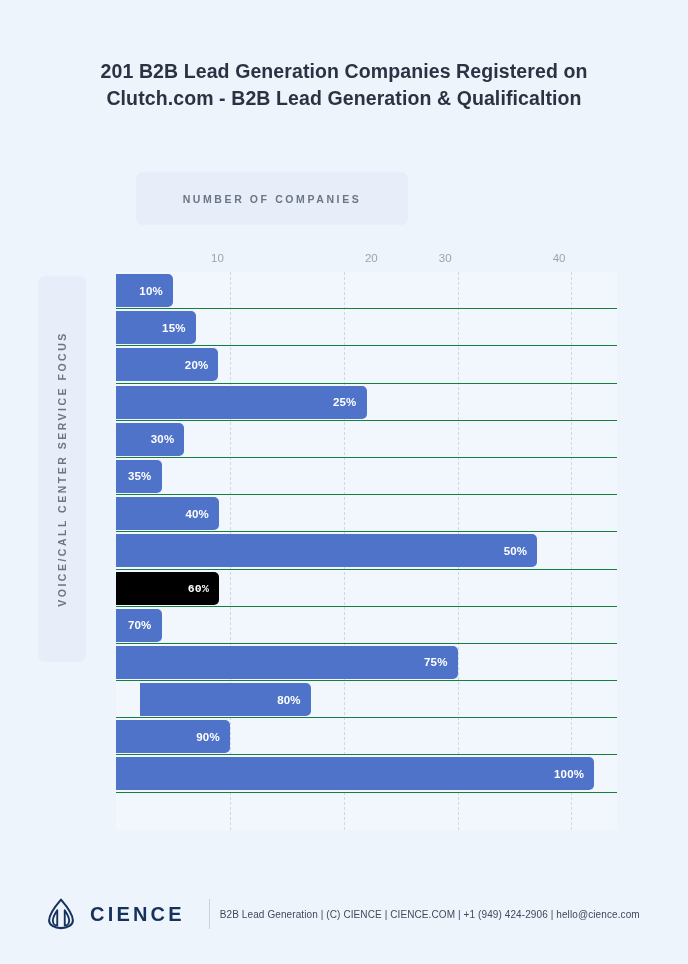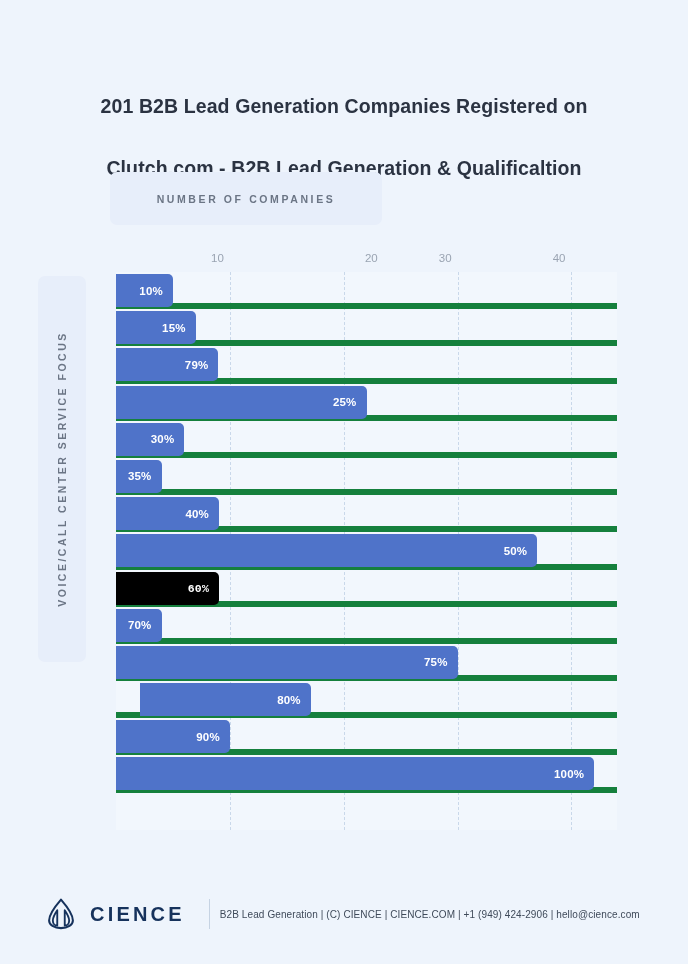--- a/index.html
+++ b/index.html
@@ -13,25 +13,25 @@
   }
 
   
   .title{
     position:absolute;left:0;top:58px;width:688px;
     text-align:center;
     font-size:19.5px;line-height:27px;font-weight:600;
     color:#2b3342;letter-spacing:.1px;
     padding:0 60px;box-sizing:border-box;
   }
-  .title .ln{display:block;margin-top:35px;}
+  .title .ln{display:block;}
 
   
   .legend-pill{
-    position:absolute;left:110px;top:172px;
+    position:absolute;left:136px;top:172px;
     width:272px;height:53px;
     background:#e7eefa;
     border-radius:7px;
     display:flex;align-items:center;justify-content:center;
   }
   .legend-label{
     font-size:10.5px;font-weight:600;letter-spacing:2.6px;
     color:#6b7585;
   }
 
@@ -73,21 +73,21 @@
     background:#f2f7fd;
   }
   .vgrid{
     position:absolute;top:0;width:0;height:100%;
     border-left:1px dashed #c9d8ea;
   }
   .rows{position:absolute;left:0;top:0;width:100%;height:100%;}
   .row{
     position:relative;height:37.2px;
     box-sizing:border-box;
-    border-bottom:6px solid #15803d;
+    border-bottom:1px solid #15803d;
   }
   .bar{
     position:absolute;left:0;top:2px;height:33px;
     background:#4f73c9;
     border-radius:0 5px 5px 0;
     display:flex;align-items:center;justify-content:flex-end;
     box-sizing:border-box;
     padding-right:10px;
     overflow:visible;
   }
@@ -156,21 +156,21 @@
             <span class="val">10%</span>
           </div>
         </div>
         <div class="row">
           <div class="bar" style="width: 79.7045px; background: rgb(79, 115, 201);">
             <span class="val">15%</span>
           </div>
         </div>
         <div class="row">
           <div class="bar" style="width: 102.477px; background: rgb(79, 115, 201);">
-            <span class="val">79%</span>
+            <span class="val">20%</span>
           </div>
         </div>
         <div class="row">
           <div class="bar" style="width: 250.5px; background: rgb(79, 115, 201);">
             <span class="val">25%</span>
           </div>
         </div>
         <div class="row">
           <div class="bar" style="width: 68.3182px; background: rgb(79, 115, 201);">
             <span class="val">30%</span>

